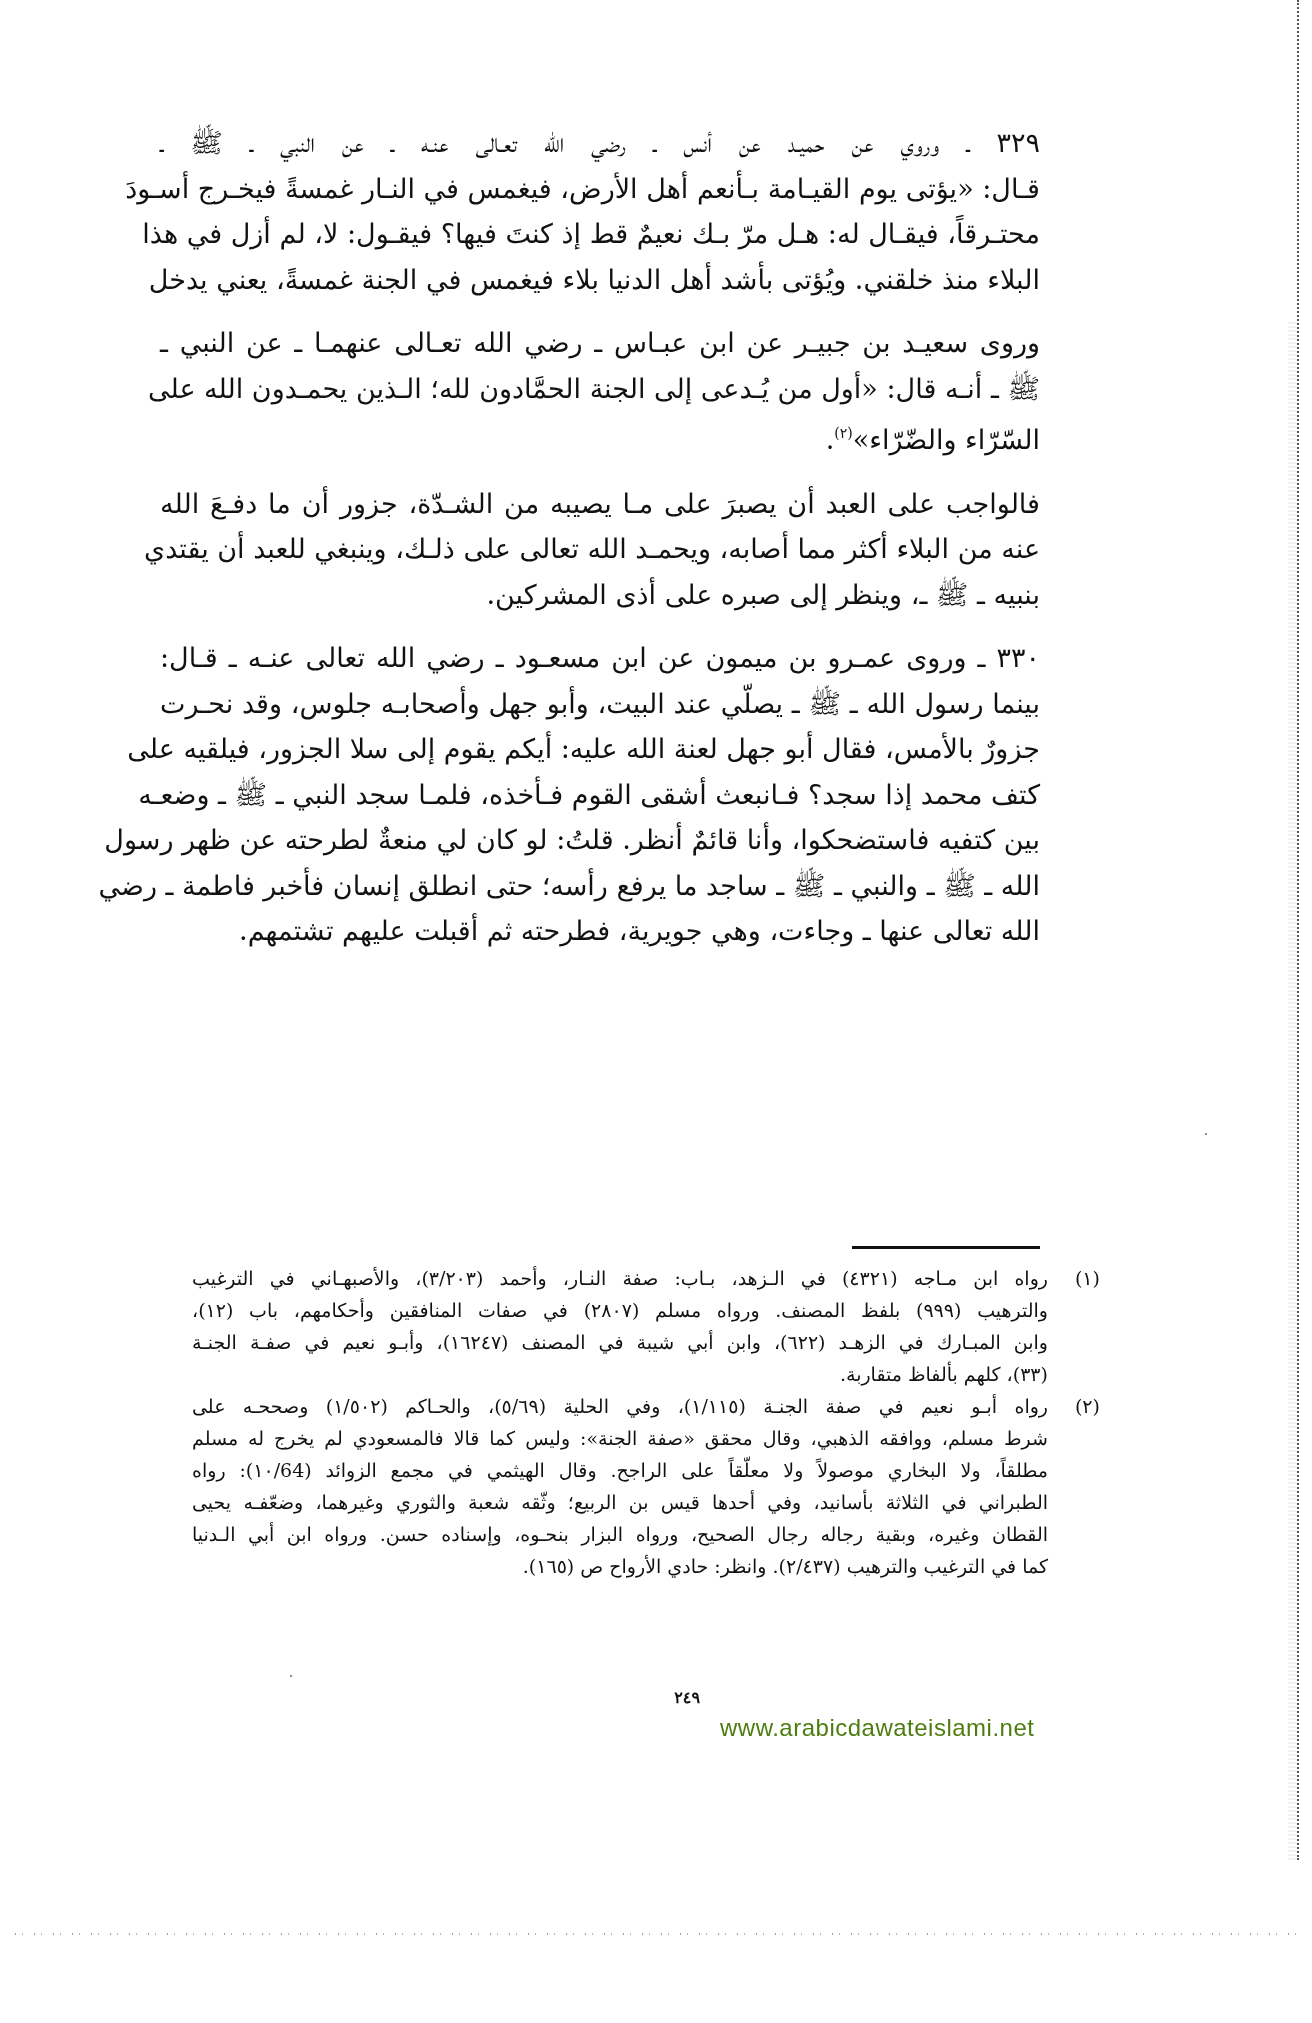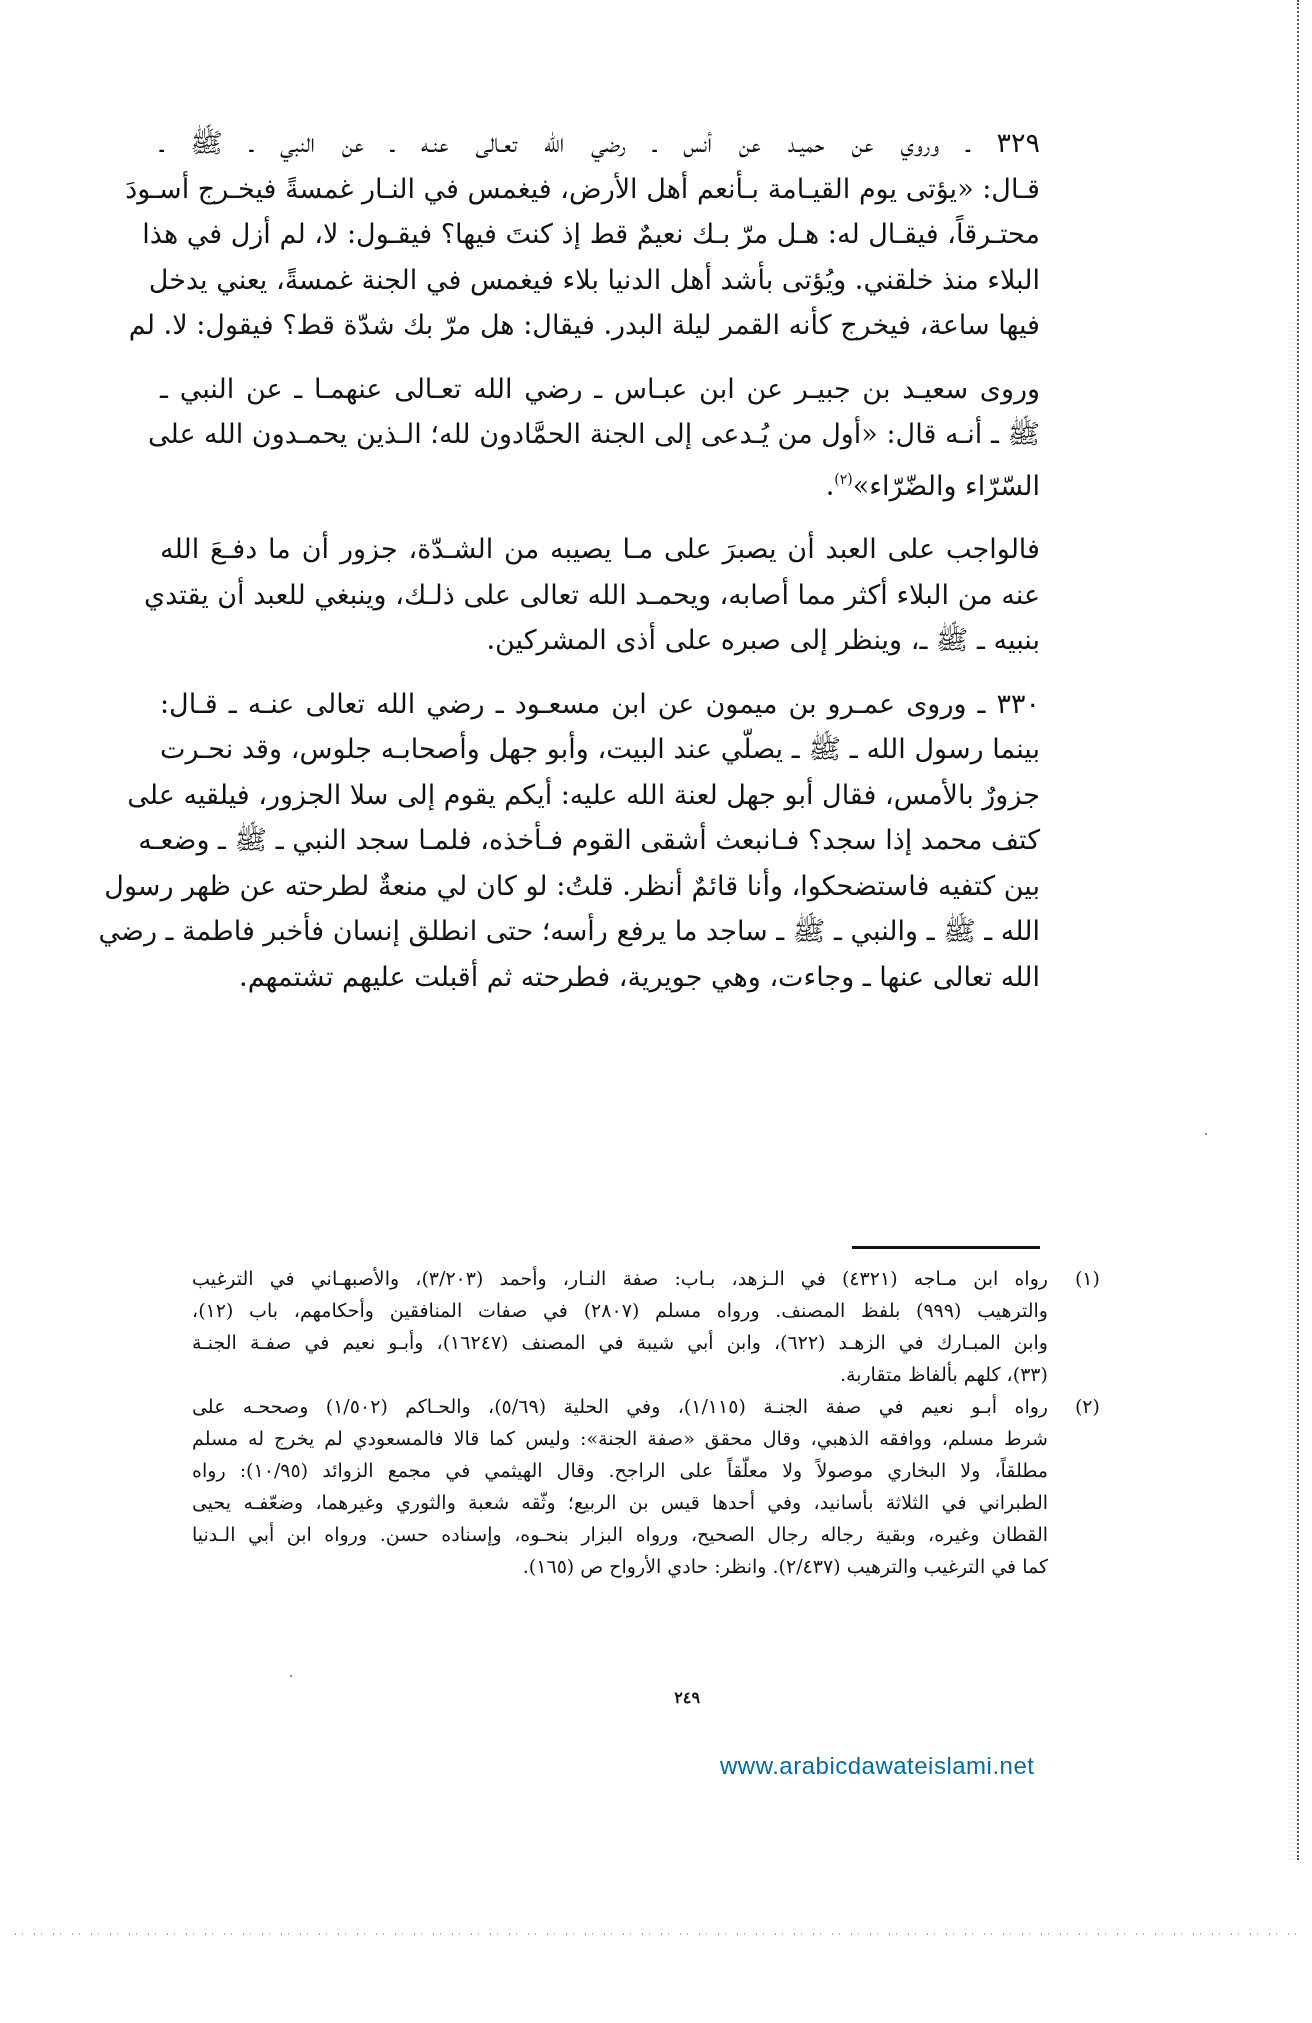--- a/index.html
+++ b/index.html
@@ -35,22 +35,22 @@
   .fn-item { display: flex; flex-direction: row; }
   .fn-num { width: 52px; flex: 0 0 52px; text-align: right; }
   .fn-body { flex: 1; }
   .fn-line { display: block; white-space: nowrap; text-align: justify; text-align-last: justify; margin-left: 32px; }
   .fn-line.last { text-align-last: right; }
   .page-number {
     position: absolute; left: 620px; top: 1688px; width: 80px; text-align: right;
     font-size: 16px; font-weight: bold; direction: rtl;
   }
   .watermark {
-    position: absolute; left: 720px; top: 1752px;
-    font-family: "Liberation Sans", sans-serif; font-size: 24px; color: #0369a1; letter-spacing: 0.5px;
+    position: absolute; left: 720px; top: 1714px;
+    font-family: "Liberation Sans", sans-serif; font-size: 24px; color: #4d7c0f; letter-spacing: 0.5px;
   }
   .scan-dots {
     position: absolute; left: 15px; top: 1933px; width: 1290px; height: 2px;
     background: repeating-linear-gradient(90deg, #777 0 1px, transparent 1px 7px, #999 7px 8px, transparent 8px 19px);
     opacity: 0.7;
   }
   .speck { position: absolute; width: 2px; height: 2px; background: #666; border-radius: 1px; }
 </style>
 </head>
 <body>
@@ -60,21 +60,20 @@
   <div class="right-edge-shade"></div>
   <div class="right-edge"></div>
 
   <div class="body-text">
 
     <div class="para">
       <span class="line">٣٢٩ ـ وروي عن حميـد عن أنس ـ رضي الله تعـالى عنـه ـ عن النبي ـ ﷺ ـ</span>
       <span class="line">قـال: «يؤتى يوم القيـامة بـأنعم أهل الأرض، فيغمس في النـار غمسةً فيخـرج أسـودَ</span>
       <span class="line">محتـرقاً، فيقـال له: هـل مرّ بـك نعيمٌ قط إذ كنتَ فيها؟ فيقـول: لا، لم أزل في هذا</span>
       <span class="line">البلاء منذ خلقني. ويُؤتى بأشد أهل الدنيا بلاء فيغمس في الجنة غمسةً، يعني يدخل</span>
-      <span class="line">فيها ساعة، فيخرج كأنه القمر ليلة البدر. فيقال: هل مرّ بك شدّة قط؟ فيقول: لا. لم</span>
     </div>
 
     <div class="para">
       <span class="line">وروى سعيـد بن جبيـر عن ابن عبـاس ـ رضي الله تعـالى عنهمـا ـ عن النبي ـ</span>
       <span class="line">ﷺ ـ أنـه قال: «أول من يُـدعى إلى الجنة الحمَّادون لله؛ الـذين يحمـدون الله على</span>
       <span class="line last"><span>السّرّاء والضّرّاء»</span><sup class="fn">(٢)</sup><span>.</span></span>
     </div>
 
     <div class="para">
       <span class="line">فالواجب على العبد أن يصبرَ على مـا يصيبه من الشـدّة، جزور أن ما دفـعَ الله</span>
@@ -104,21 +103,21 @@
         <span class="fn-line">والترهيب (٩٩٩) بلفظ المصنف. ورواه مسلم (٢٨٠٧) في صفات المنافقين وأحكامهم، باب (١٢)،</span>
         <span class="fn-line">وابن المبـارك في الزهـد (٦٢٢)، وابن أبي شيبة في المصنف (١٦٢٤٧)، وأبـو نعيم في صفـة الجنـة</span>
         <span class="fn-line last">(٣٣)، كلهم بألفاظ متقاربة.</span>
       </div>
     </div>
     <div class="fn-item">
       <span class="fn-num">(٢)</span>
       <div class="fn-body">
         <span class="fn-line">رواه أبـو نعيم في صفة الجنـة (١/١١٥)، وفي الحلية (٥/٦٩)، والحـاكم (١/٥٠٢) وصححـه على</span>
         <span class="fn-line">شرط مسلم، ووافقه الذهبي، وقال محقق «صفة الجنة»: وليس كما قالا فالمسعودي لم يخرج له مسلم</span>
-        <span class="fn-line">مطلقاً، ولا البخاري موصولاً ولا معلّقاً على الراجح. وقال الهيثمي في مجمع الزوائد (١٠/٩٥): رواه</span>
+        <span class="fn-line">مطلقاً، ولا البخاري موصولاً ولا معلّقاً على الراجح. وقال الهيثمي في مجمع الزوائد (١٠/64): رواه</span>
         <span class="fn-line">الطبراني في الثلاثة بأسانيد، وفي أحدها قيس بن الربيع؛ وثّقه شعبة والثوري وغيرهما، وضعّفـه يحيى</span>
         <span class="fn-line">القطان وغيره، وبقية رجاله رجال الصحيح، ورواه البزار بنحـوه، وإسناده حسن. ورواه ابن أبي الـدنيا</span>
         <span class="fn-line last">كما في الترغيب والترهيب (٢/٤٣٧). وانظر: حادي الأرواح ص (١٦٥).</span>
       </div>
     </div>
   </div>
 
   <div class="page-number">٢٤٩</div>
   <div class="watermark">www.arabicdawateislami.net</div>
 

